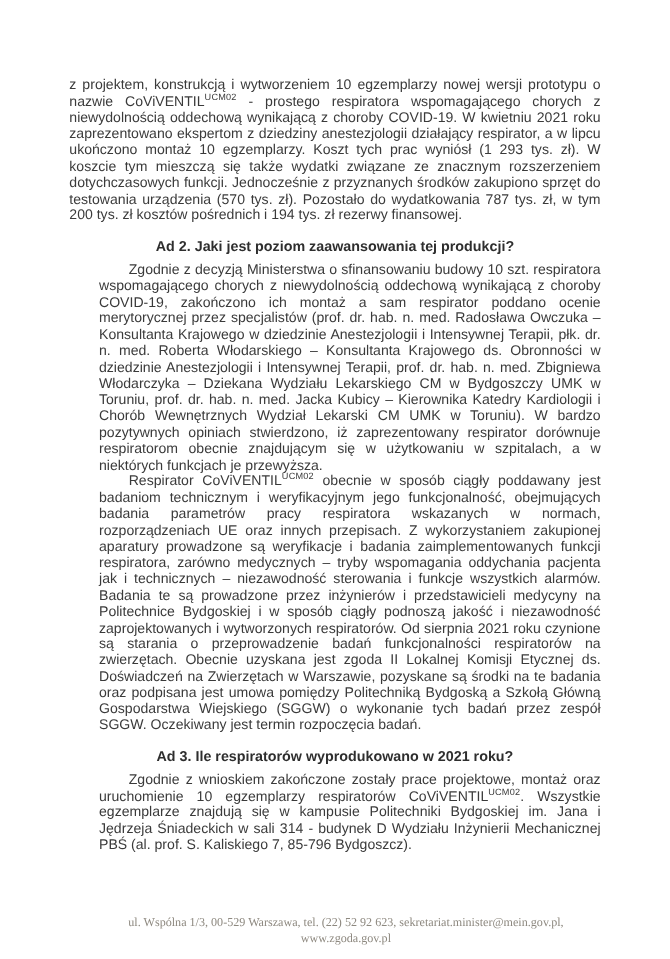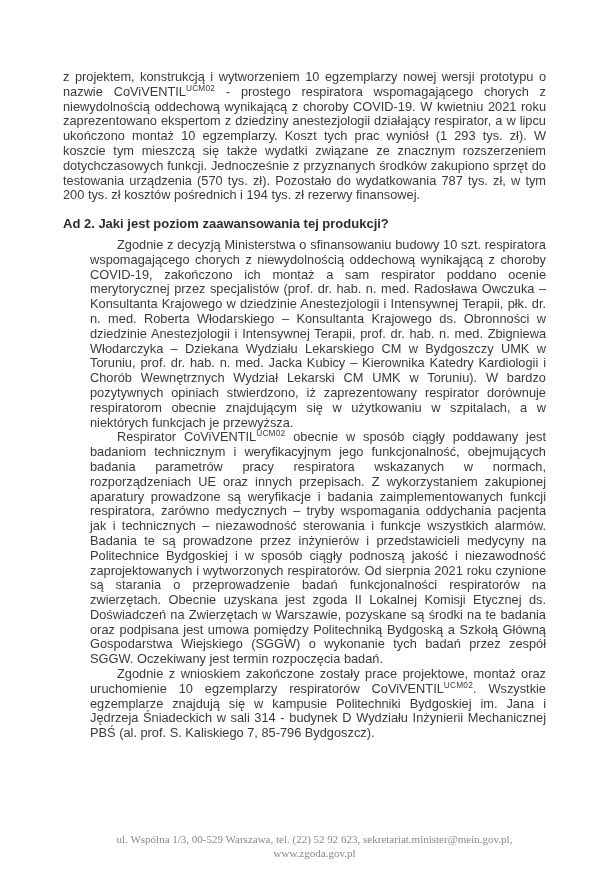--- a/index.html
+++ b/index.html
@@ -22,21 +22,21 @@
     line-height: 14.8px;
     text-align: justify;
   }
   .para { margin: 0; text-align: justify; }
   .para.indent { text-indent: 27px; margin-left: 27px; }
   .heading {
     margin: 14px 0 6px 0;
     font-size: 13px;
     font-weight: bold;
     color: #2e2e2e;
-    text-align: left;
+    text-align: center;
   }
   sup {
     font-size: 8.3px;
     line-height: 0;
     vertical-align: super;
     letter-spacing: 0.2px;
   }
   .footer {
     position: absolute;
     left: 0;
@@ -51,19 +51,20 @@
 </style>
 </head>
 <body>
 
 <div class="page">
   <div class="content">
       <p class="para">z projektem, konstrukcją i wytworzeniem 10 egzemplarzy nowej wersji prototypu o nazwie CoViVENTIL<sup>UCM02</sup> - prostego respiratora wspomagającego chorych z niewydolnością oddechową wynikającą z choroby COVID-19. W kwietniu 2021 roku zaprezentowano ekspertom z dziedziny anestezjologii działający respirator, a w lipcu ukończono montaż 10 egzemplarzy. Koszt tych prac wyniósł (1 293 tys. zł). W koszcie tym mieszczą się także wydatki związane ze znacznym rozszerzeniem dotychczasowych funkcji. Jednocześnie z przyznanych środków zakupiono sprzęt do testowania urządzenia (570 tys. zł). Pozostało do wydatkowania 787 tys. zł, w tym 200 tys. zł kosztów pośrednich i 194 tys. zł rezerwy finansowej.</p>
       <h3 class="heading">Ad 2. Jaki jest poziom zaawansowania tej produkcji?</h3>
       <p class="para indent">Zgodnie z decyzją Ministerstwa o sfinansowaniu budowy 10 szt. respiratora wspomagającego chorych z niewydolnością oddechową wynikającą z choroby COVID-19, zakończono ich montaż a sam respirator poddano ocenie merytorycznej przez specjalistów (prof. dr. hab. n. med. Radosława Owczuka – Konsultanta Krajowego w dziedzinie Anestezjologii i Intensywnej Terapii, płk. dr. n. med. Roberta Włodarskiego – Konsultanta Krajowego ds. Obronności w dziedzinie Anestezjologii i Intensywnej Terapii, prof. dr. hab. n. med. Zbigniewa Włodarczyka – Dziekana Wydziału Lekarskiego CM w Bydgoszczy UMK w Toruniu, prof. dr. hab. n. med. Jacka Kubicy – Kierownika Katedry Kardiologii i Chorób Wewnętrznych Wydział Lekarski CM UMK w Toruniu). W bardzo pozytywnych opiniach stwierdzono, iż zaprezentowany respirator dorównuje respiratorom obecnie znajdującym się w użytkowaniu w szpitalach, a w niektórych funkcjach je przewyższa.</p>
       <p class="para indent">Respirator CoViVENTIL<sup>UCM02</sup> obecnie w sposób ciągły poddawany jest badaniom technicznym i weryfikacyjnym jego funkcjonalność, obejmujących badania parametrów pracy respiratora wskazanych w normach, rozporządzeniach UE oraz innych przepisach. Z wykorzystaniem zakupionej aparatury prowadzone są weryfikacje i badania zaimplementowanych funkcji respiratora, zarówno medycznych – tryby wspomagania oddychania pacjenta jak i technicznych – niezawodność sterowania i funkcje wszystkich alarmów. Badania te są prowadzone przez inżynierów i przedstawicieli medycyny na Politechnice Bydgoskiej i w sposób ciągły podnoszą jakość i niezawodność zaprojektowanych i wytworzonych respiratorów. Od sierpnia 2021 roku czynione są starania o przeprowadzenie badań funkcjonalności respiratorów na zwierzętach. Obecnie uzyskana jest zgoda II Lokalnej Komisji Etycznej ds. Doświadczeń na Zwierzętach w Warszawie, pozyskane są środki na te badania oraz podpisana jest umowa pomiędzy Politechniką Bydgoską a Szkołą Główną Gospodarstwa Wiejskiego (SGGW) o wykonanie tych badań przez zespół SGGW. Oczekiwany jest termin rozpoczęcia badań.</p>
+      <h3 class="heading">Ad 3. Ile respiratorów wyprodukowano w 2021 roku?</h3>
       <p class="para indent">Zgodnie z wnioskiem zakończone zostały prace projektowe, montaż oraz uruchomienie 10 egzemplarzy respiratorów CoViVENTIL<sup>UCM02</sup>. Wszystkie egzemplarze znajdują się w kampusie Politechniki Bydgoskiej im. Jana i Jędrzeja Śniadeckich w sali 314 - budynek D Wydziału Inżynierii Mechanicznej PBŚ (al. prof. S. Kaliskiego 7, 85-796 Bydgoszcz).</p>
     </div>
   <div class="footer">
     <div>ul. Wspólna 1/3, 00-529 Warszawa, tel. (22) 52 92 623, sekretariat.minister@mein.gov.pl,</div>
     <div>www.zgoda.gov.pl</div>
   </div>
 </div>
 
 </body></html>

